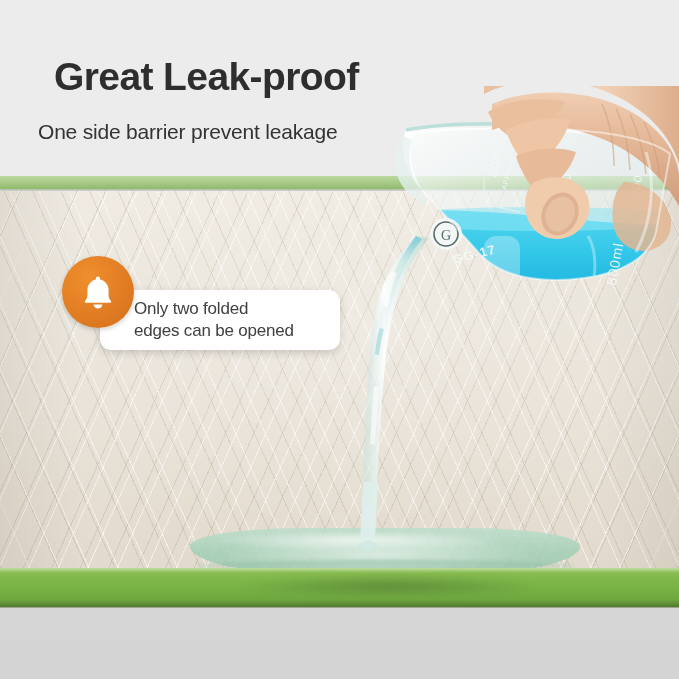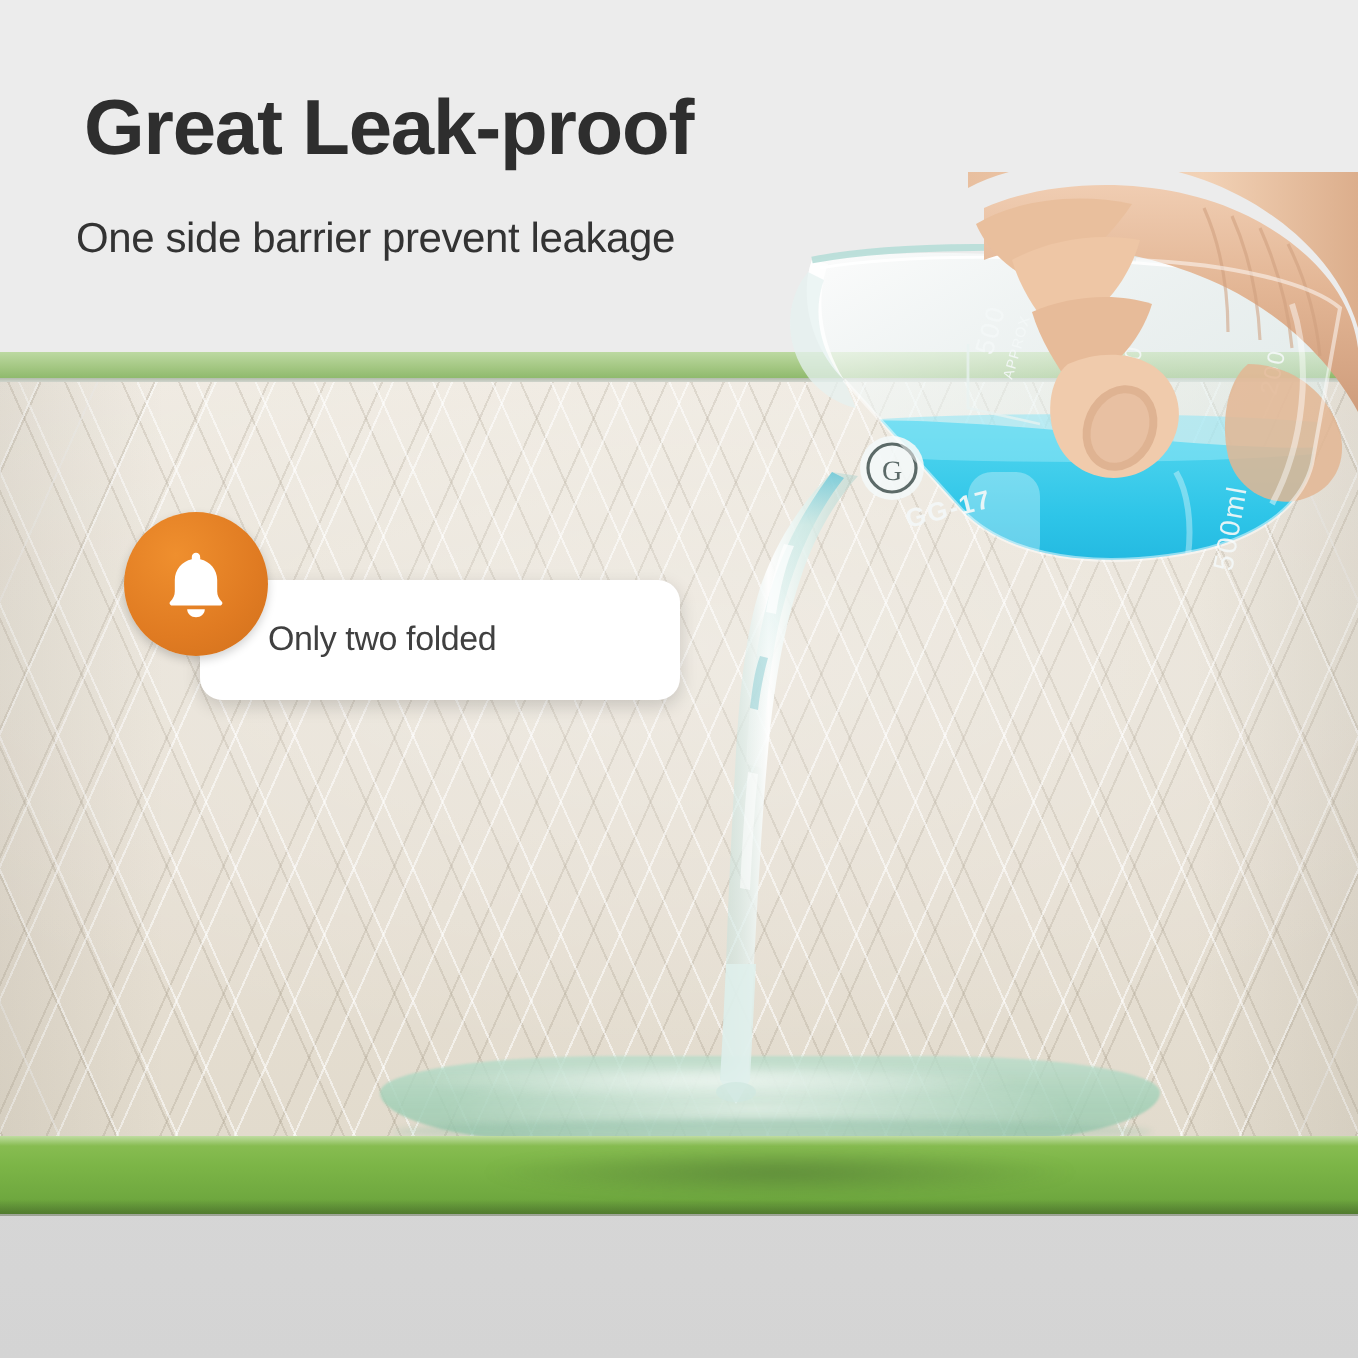--- a/index.html
+++ b/index.html
@@ -7,21 +7,21 @@
     width:679px;height:679px;overflow:hidden;
     font-family:"Liberation Sans", sans-serif;
     background:#ececec;
   }
   #stage{position:relative;width:679px;height:679px;overflow:hidden;background:#ececec;}
 
   
   .header{position:absolute;left:38px;top:40px;width:560px;}
   .headline{
     font-size:39px;font-weight:bold;color:#2e2e2e;
-    letter-spacing:-0.6px;line-height:1.06;margin:4px;
+    letter-spacing:-0.6px;line-height:1.06;margin:16px;
   }
   .subtitle{
     font-size:21px;font-weight:normal;color:#333333;
     letter-spacing:-0.2px;margin:22px 0 0 0;line-height:1.2;
   }
 
   
   .floor{position:absolute;left:0;top:560px;width:679px;height:119px;
     background:linear-gradient(180deg,#e3e3e3 0%,#d6d6d6 30%,#d4d4d4 100%);}
 
@@ -263,15 +263,16 @@
 
   <div class="badge">
     <svg class="bell-icon" viewBox="0 0 34 36">
       <path d="M17 2.4 C18.2 2.4 19.1 3.3 19.1 4.5 L19.1 5.6 C24 6.6 27.6 10.9 27.6 16 L27.6 21.6 C27.6 23.6 28.4 25.4 29.8 26.7 C30.6 27.4 30.1 28.7 29 28.7 L5 28.7 C3.9 28.7 3.4 27.4 4.2 26.7 C5.6 25.4 6.4 23.6 6.4 21.6 L6.4 16 C6.4 10.9 10 6.6 14.9 5.6 L14.9 4.5 C14.9 3.3 15.8 2.4 17 2.4 Z" fill="#ffffff"></path>
       <path d="M12.6 30.6 L21.4 30.6 C21.4 32.9 19.4 34.6 17 34.6 C14.6 34.6 12.6 32.9 12.6 30.6 Z" fill="#ffffff"></path>
     </svg>
   </div>
 
   <div class="callout-card">
     <span class="callout-line">Only two folded</span>
+    <span class="callout-line">edges can be opened</span>
   </div>
 
 </div>
 
 </body></html>

